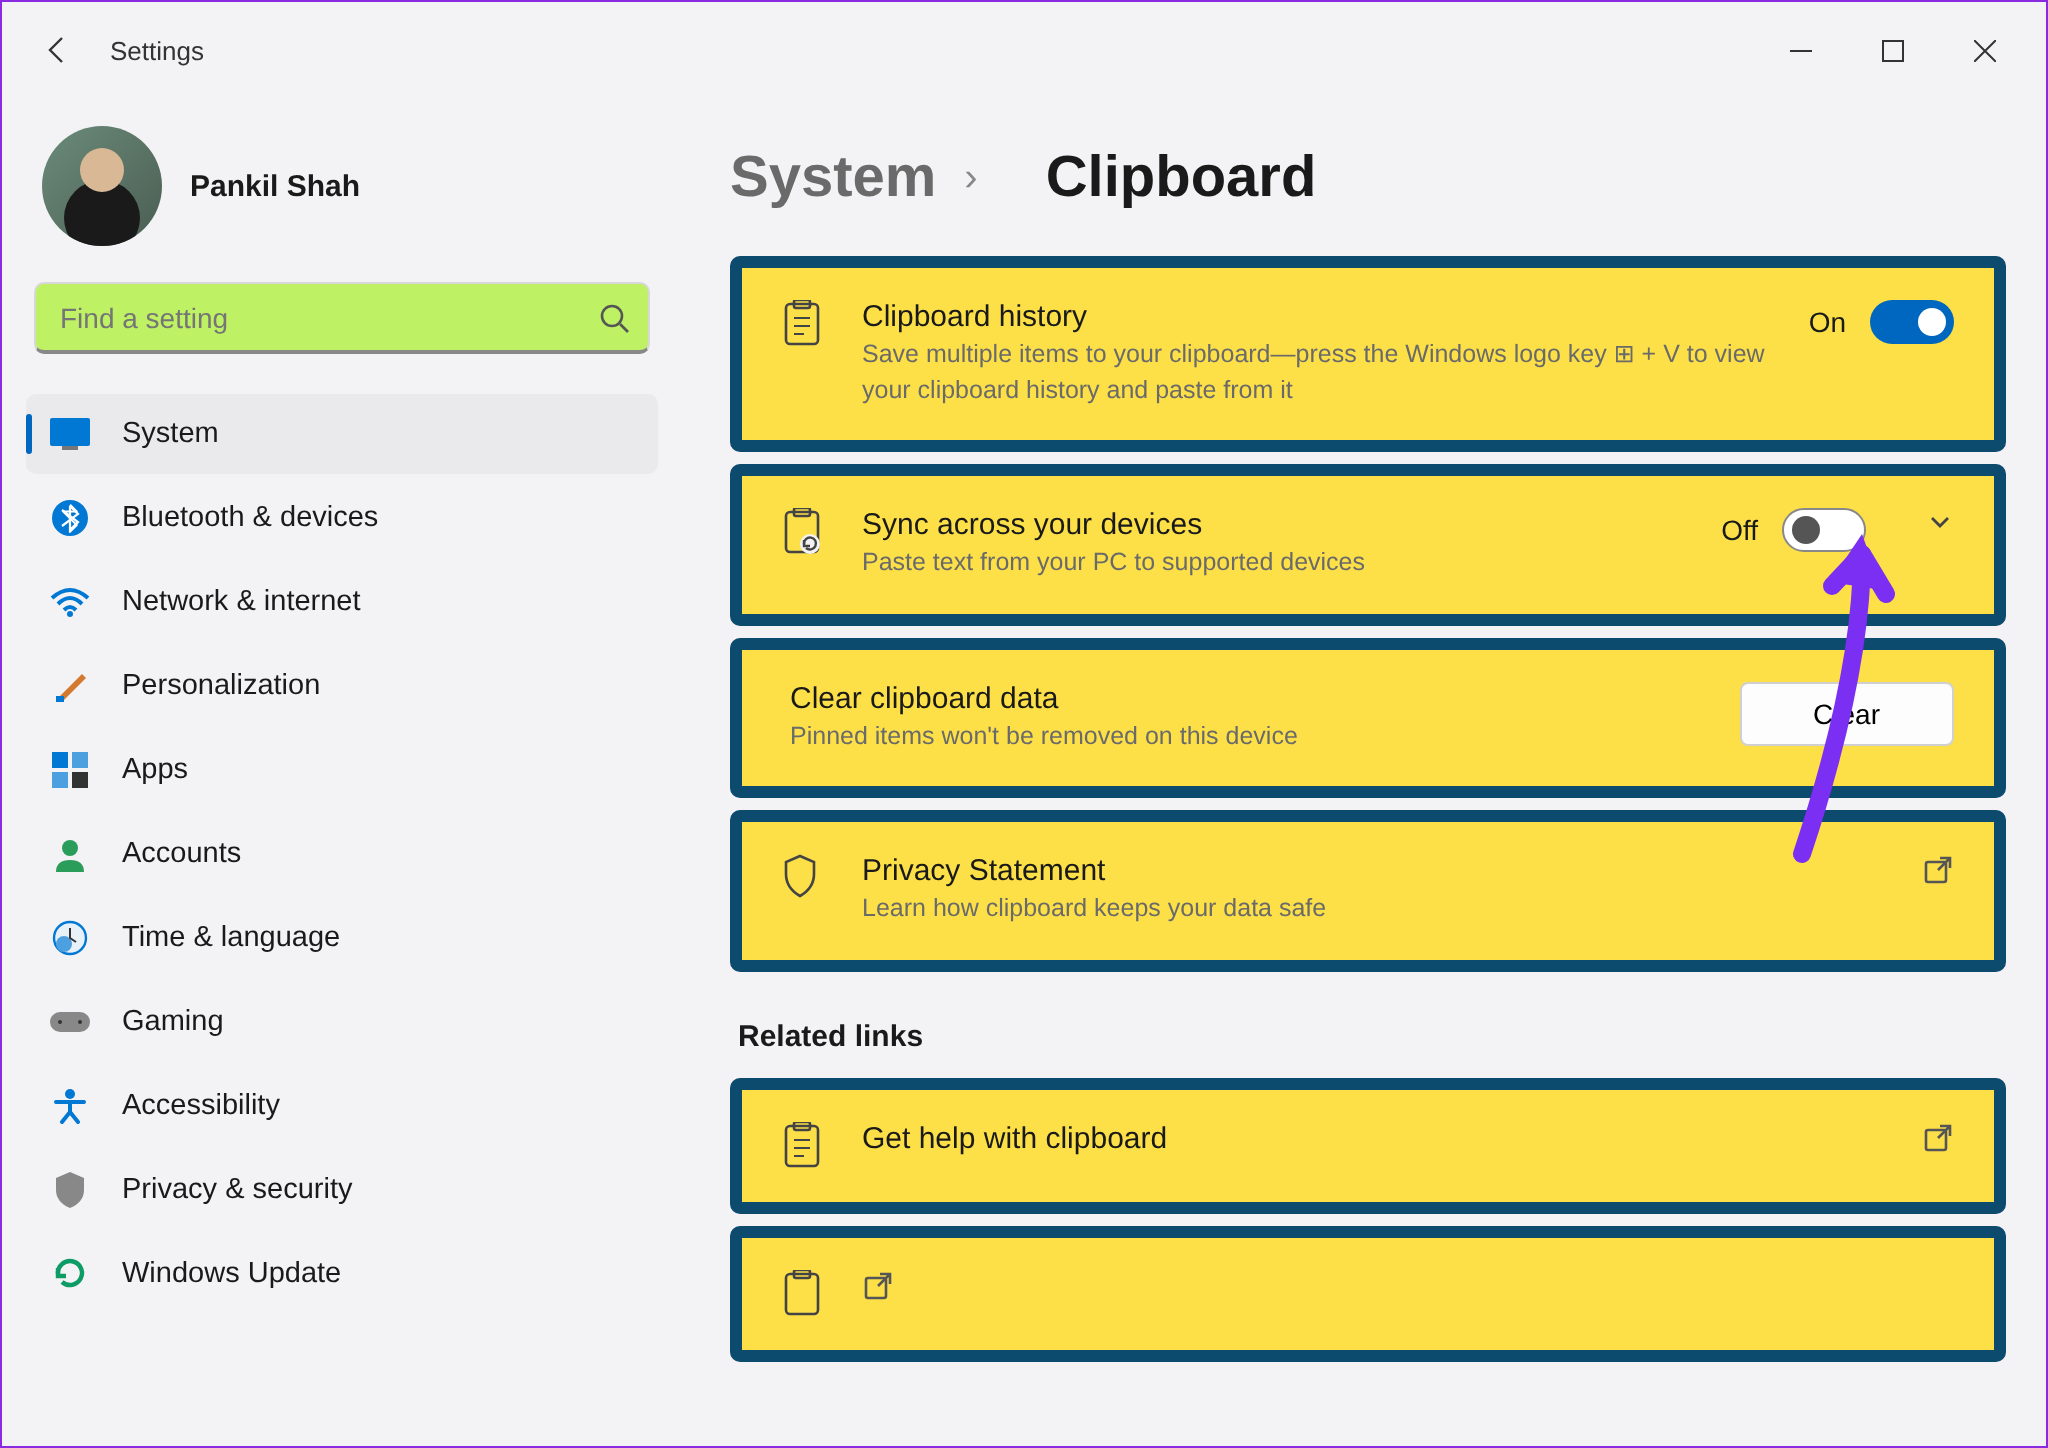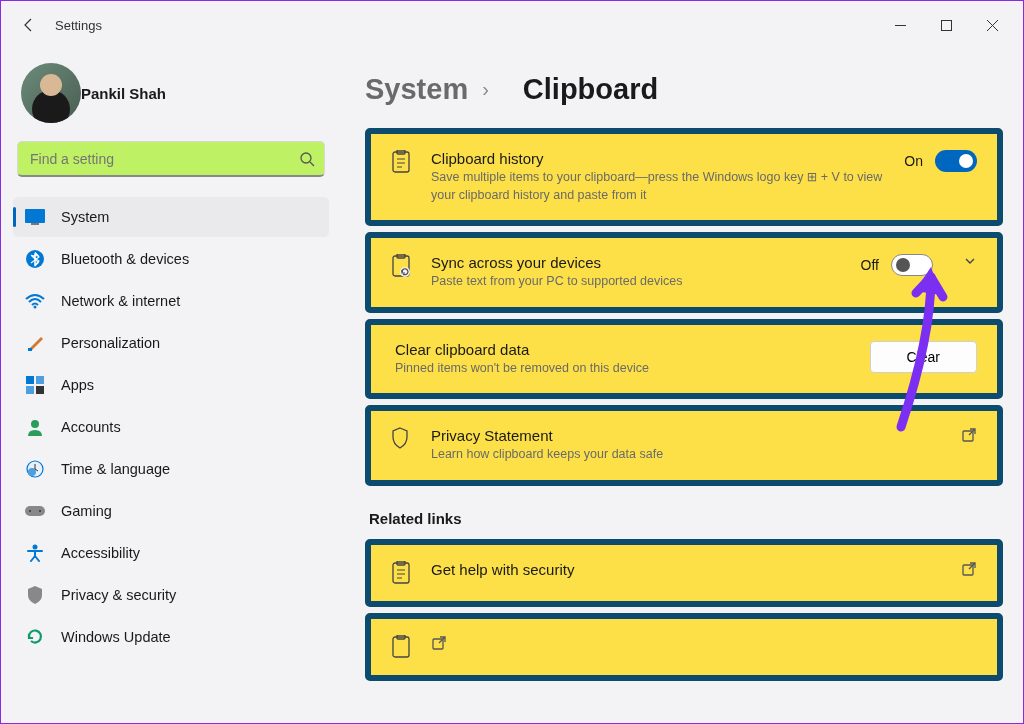--- a/index.html
+++ b/index.html
@@ -4,21 +4,21 @@
 <style>
 * { box-sizing: border-box; margin: 0; padding: 0; }
 body { font-family: "Segoe UI", -apple-system, sans-serif; background: #f3f3f5; color: #1a1a1a; width: 1024px; height: 724px; overflow: hidden; border: 1px solid #8a2be2; }
 .titlebar { height: 48px; display: flex; align-items: center; padding: 16px 8px; }
 .back-btn { width: 40px; height: 40px; display: flex; align-items: center; justify-content: center; cursor: pointer; border-radius: 4px; }
 .app-title { margin-left: 6px; font-size: 13px; color: #333; }
 .win-controls { margin-left: auto; display: flex; }
 .win-btn { width: 46px; height: 32px; display: flex; align-items: center; justify-content: center; cursor: pointer; }
 .layout { display: flex; height: calc(100% - 48px); }
 .sidebar { width: 340px; padding: 8px 12px 0 12px; }
-.profile { display: flex; align-items: center; padding: 6px 8px 18px 8px; }
+.profile { display: flex; align-items: center; gap: 14px; padding: 6px 8px 18px 8px; }
 .avatar { width: 60px; height: 60px; border-radius: 50%; background: linear-gradient(135deg, #6b8b7a, #4a5d52); position: relative; overflow: hidden; }
 .avatar::after { content:""; position:absolute; left:50%; top:18%; transform:translateX(-50%); width:22px; height:22px; background:#d9b896; border-radius:50%; box-shadow: 0 24px 0 8px #1a1a1a; }
 .profile-name { font-size: 15px; font-weight: 600; }
 .search-wrap { position: relative; margin: 0 4px 20px 4px; }
 .search-input { width: 100%; height: 36px; background: #bef264; border: 1px solid #d8d8d8; border-bottom: 2px solid #888; border-radius: 5px; padding: 0 38px 0 12px; font-size: 14px; outline: none; }
 .search-icon { position: absolute; right: 10px; top: 50%; transform: translateY(-50%); color: #555; }
 .nav { display: flex; flex-direction: column; gap: 2px; }
 .nav-item { display: flex; align-items: center; gap: 16px; height: 40px; padding: 0 8px 0 12px; border-radius: 5px; cursor: pointer; font-size: 14.5px; position: relative; }
 .nav-item.selected { background: #eaeaec; }
 .nav-item.selected::before { content:""; position:absolute; left:0; top:10px; bottom:10px; width:3px; background:#0067c0; border-radius:3px; }
@@ -291,21 +291,21 @@
       <div class="card-icon">
         <svg width="20" height="24" viewBox="0 0 20 24">
               <rect x="2" y="2" width="16" height="20" rx="2" stroke="#444" fill="none" stroke-width="1.3"></rect>
               <rect x="6" y="0" width="8" height="4" rx="1" stroke="#444" fill="none" stroke-width="1.3"></rect>
               <line x1="6" y1="9" x2="14" y2="9" stroke="#444"></line>
               <line x1="6" y1="13" x2="14" y2="13" stroke="#444"></line>
               <line x1="6" y1="17" x2="11" y2="17" stroke="#444"></line>
             </svg>
       </div>
       <div class="card-body">
-        <div class="card-title">Get help with security</div>
+        <div class="card-title">Get help with clipboard</div>
       </div>
       <span class="ext-icon">
         <svg width="16" height="16" viewBox="0 0 16 16">
               <rect x="2" y="4" width="10" height="10" rx="1" stroke="#555" fill="none" stroke-width="1.3"></rect>
               <path d="M9 2 L14 2 L14 7 M14 2 L8 8" stroke="#555" fill="none" stroke-width="1.3"></path>
             </svg>
       </span>
     </div>
 
     <div class="card">

